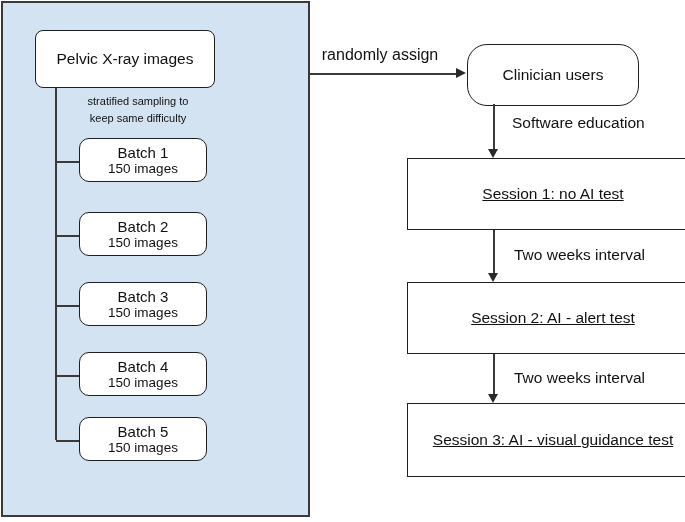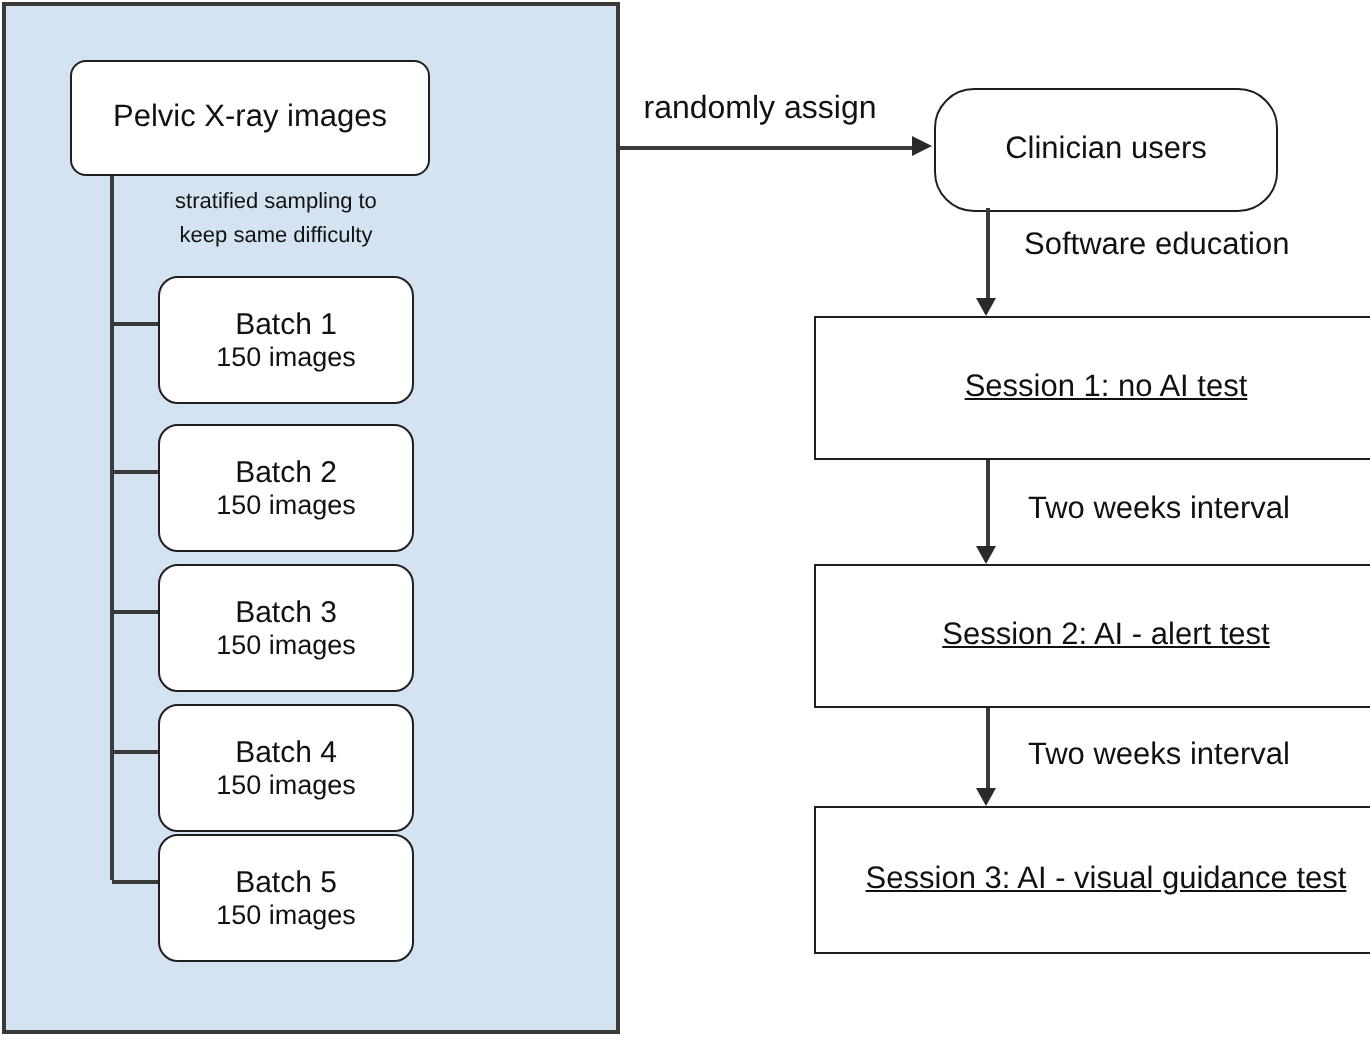--- a/index.html
+++ b/index.html
@@ -12,21 +12,21 @@
     position: absolute; left: 1px; top: 1px; width: 309px; height: 516px;
     background: #d3e3f1; border: 2px solid #3a3a3a;
   }
   .node {
     position: absolute; background: #ffffff; border: 1.4px solid #1f1f1f;
     display: flex; flex-direction: column; align-items: center; justify-content: center;
     text-align: center; font-size: 15.5px; line-height: 1.15; color: #111;
   }
   .dataset-box { left: 35px; top: 30px; width: 180px; height: 58px; border-radius: 8px; }
   .clinician-box { left: 467px; top: 44px; width: 172px; height: 62px; border-radius: 20px; }
-  .batch { left: 79px; width: 128px; height: 64px; border-radius: 10px; }
+  .batch { left: 79px; width: 128px; height: 44px; border-radius: 10px; }
   .batch .batch-name { font-size: 15px; }
   .batch .batch-count { font-size: 13.5px; }
   .session { left: 407px; width: 292px; border-radius: 0; text-decoration: underline; }
   .note {
     position: absolute; left: 40px; top: 93px; width: 196px;
     text-align: center; font-size: 11px; line-height: 17px; color: #111;
   }
   .flow-label { position: absolute; font-size: 15.5px; white-space: nowrap; color: #111; }
   .assign-label {
     position: absolute; left: 305px; top: 46px; width: 150px;

